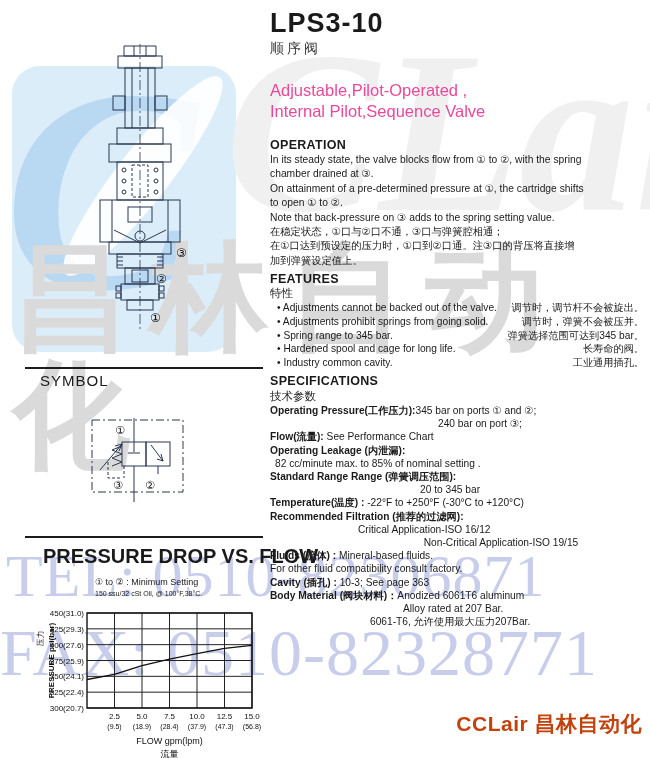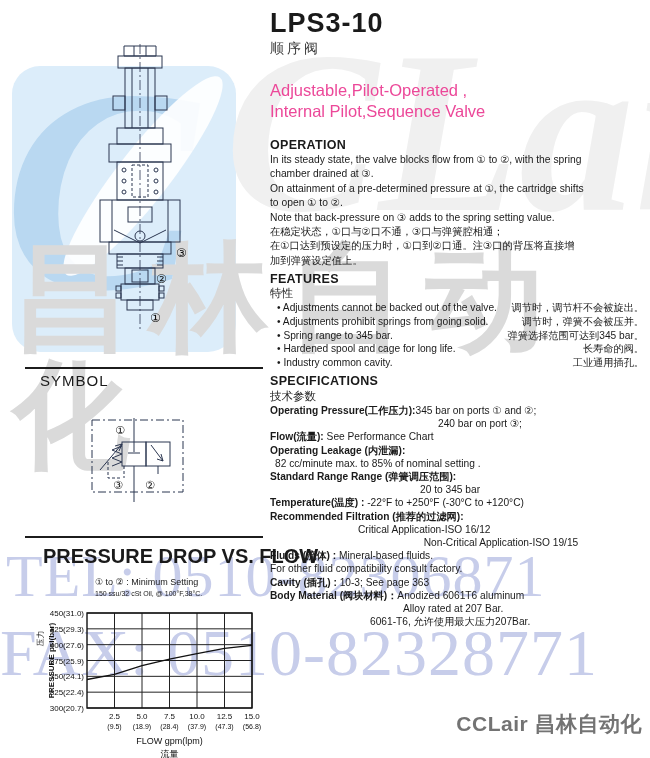--- a/index.html
+++ b/index.html
@@ -24,21 +24,21 @@
   .sec-h{font-size:12.5px;font-weight:bold;letter-spacing:.3px;}
   .sec-h-zh{font-size:11.5px;color:#222;}
   .body-lines{font-size:10.3px;line-height:14.4px;}
   .feat-row{display:flex;justify-content:space-between;font-size:10.2px;line-height:13.8px;margin-left:7px;}
   .spec-line{font-size:10.2px;line-height:13.2px;white-space:nowrap;}
   .rule{left:25px;width:238px;height:2px;background:#1c1c1c;}
   .symbol-h{left:40px;top:372px;font-size:15px;letter-spacing:1px;}
   .chart-title{left:43px;top:545px;font-size:20px;font-weight:bold;}
   .chart-legend{left:95px;top:577px;font-size:9px;}
   .chart-cond{left:95px;top:590px;font-size:7px;}
-  .footer-brand{right:8px;top:710px;font-size:21px;font-weight:600;color:#737373;letter-spacing:.5px;}
+  .footer-brand{right:8px;top:710px;font-size:21px;font-weight:600;color:#c2410c;letter-spacing:.5px;}
   svg text{font-family:"Liberation Sans","DejaVu Sans",sans-serif;fill:#111;}
 </style>
 </head>
 <body>
 
 <div class="page">
 
   <div class="abs wm wm-tile" style="background:#dcedfa"></div>
   <div class="abs wm wm-c" style="color:#b9d8f1">C</div>
   <div class="abs wm wm-swoosh"></div>

